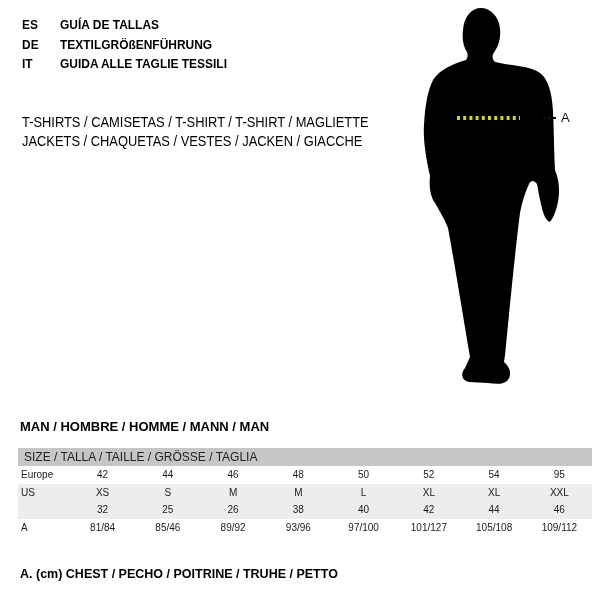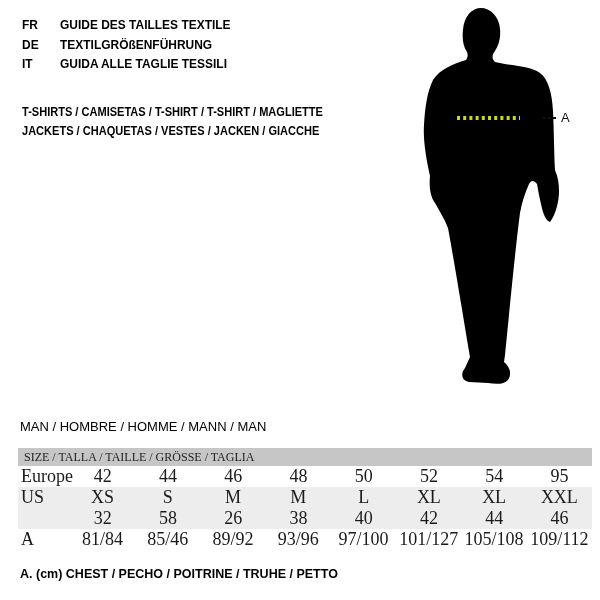--- a/index.html
+++ b/index.html
@@ -6,54 +6,54 @@
   .canvas{
     position:relative;width:600px;height:600px;background:#ffffff;overflow:hidden;
     font-family:"Liberation Sans","DejaVu Sans",sans-serif;color:#000;
   }
   .cond{transform:scaleX(0.92);transform-origin:0 50%;white-space:nowrap;}
   
   .lang-list{position:absolute;left:22px;top:15px;}
   .lang-row{display:flex;height:19.4px;align-items:center;font-weight:bold;font-size:13px;}
   .lang-code{width:38px;flex:0 0 38px;}
   
-  .category-lines{position:absolute;left:22px;top:102px;font-weight:bold;font-size:12px;}
+  .category-lines{position:absolute;left:22px;top:112px;font-weight:normal;font-size:14px;}
   .category-lines .cat{height:19.4px;display:flex;align-items:center;}
   
   .figure-wrap{position:absolute;left:400px;top:0;width:200px;height:400px;}
   .figure-wrap svg{display:block;}
   .measure-label{position:absolute;left:161px;top:110px;font-size:13px;color:#111;}
   
-  .section-title{position:absolute;left:20px;top:419px;font-weight:normal;font-size:13px;}
+  .section-title{position:absolute;left:20px;top:419px;font-weight:bold;font-size:13px;}
   
-  .size-table{position:absolute;left:18px;top:448px;width:574px;font-family:Liberation Serif, serif;}
+  .size-table{position:absolute;left:18px;top:448px;width:574px;}
   .table-header{
     height:18px;line-height:18px;background:#c6c6c6;color:#222;
     font-size:12px;padding-left:6px;box-sizing:border-box;
   }
   .size-table table{border-collapse:collapse;table-layout:fixed;width:574px;}
   .size-table td{
-    height:17.5px;padding:0;font-size:18px;color:#1a1a1a;text-align:center;
+    height:17.5px;padding:0;font-size:10px;color:#1a1a1a;text-align:center;
     vertical-align:middle;white-space:nowrap;
   }
   .size-table td.lbl{text-align:left;padding-left:3px;}
   .size-table tr.alt{background:#ededed;margin-left:27px;}
   col.c-label{width:52px;}
   
   .footnote{position:absolute;left:20px;top:567px;font-weight:bold;font-size:12.5px;}
 </style>
 </head>
 <body>
 
 <div class="canvas">
 
   <div class="lang-list">
     <div class="lang-row">
-      <span class="lang-code cond">FR</span>
-      <span class="cond">GUIDE DES TAILLES TEXTILE</span>
+      <span class="lang-code cond">ES</span>
+      <span class="cond">GUÍA DE TALLAS</span>
     </div>
     <div class="lang-row">
       <span class="lang-code cond">DE</span>
       <span class="cond">TEXTILGRÖßENFÜHRUNG</span>
     </div>
     <div class="lang-row">
       <span class="lang-code cond">IT</span>
       <span class="cond">GUIDA ALLE TAGLIE TESSILI</span>
     </div>
   </div>
@@ -140,21 +140,21 @@
           <td>M</td>
           <td>M</td>
           <td>L</td>
           <td>XL</td>
           <td>XL</td>
           <td>XXL</td>
         </tr>
         <tr class="alt">
           <td class="lbl"></td>
           <td>32</td>
-          <td>58</td>
+          <td>25</td>
           <td>26</td>
           <td>38</td>
           <td>40</td>
           <td>42</td>
           <td>44</td>
           <td>46</td>
         </tr>
         <tr>
           <td class="lbl">A</td>
           <td>81/84</td>

